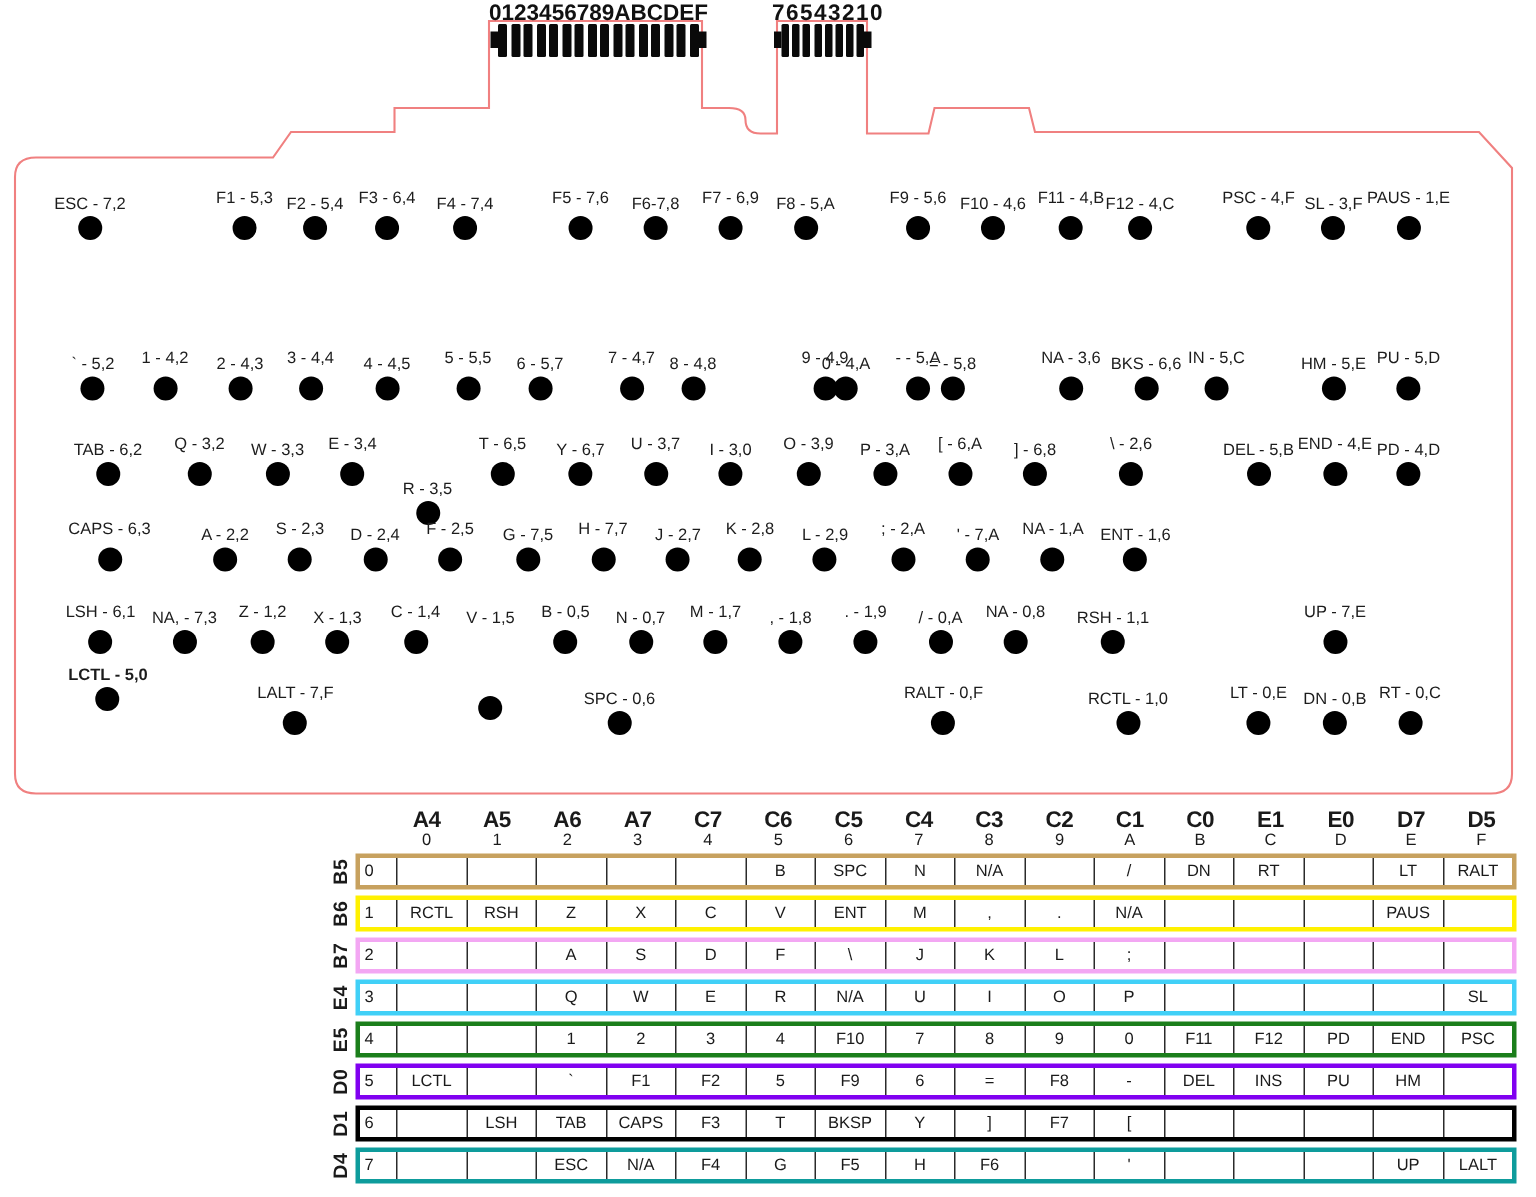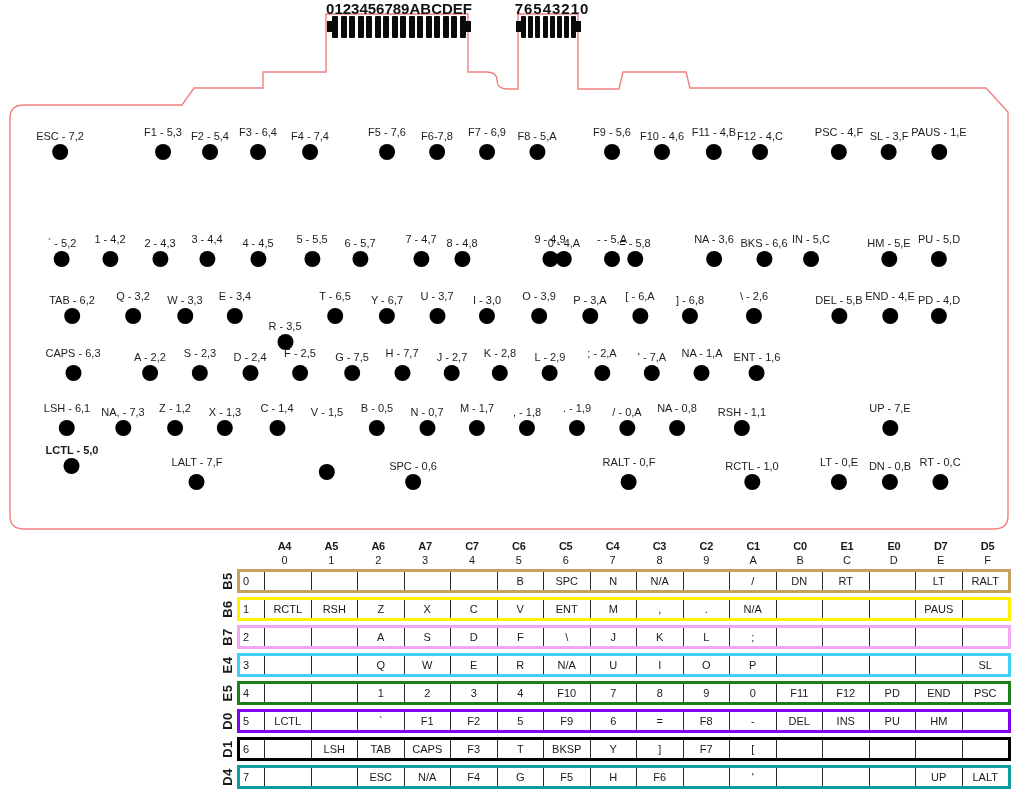--- a/index.html
+++ b/index.html
@@ -14,21 +14,21 @@
   .teeth::before,.teeth::after{content:"";position:absolute;top:5px;width:5px;height:11px;background:#0a0a0a;}
   .teeth::before{left:-5px;} .teeth::after{right:-5px;}
   
   .key{position:absolute;transform:translateX(-50%);display:flex;flex-direction:column;align-items:center;}
   .key-label{font-size:11px;line-height:12px;white-space:nowrap;color:#1c1c1c;}
   .key:nth-child(even) .key-label{transform:translateY(-4px);}
   .key-dot{width:16px;height:16px;border-radius:50%;background:#000;margin-top:2px;}
   
   #matrix{position:absolute;left:237px;top:539px;width:774px;}
   .m-head,.m-hex{display:grid;grid-template-columns:24px repeat(16,1fr);}
-  .m-head span{font-size:11px;font-weight:bold;letter-spacing:-0.3px;text-align:center;line-height:15px;}
+  .m-head span{font-size:15px;font-weight:bold;letter-spacing:-0.3px;text-align:center;line-height:15px;}
   .m-hex span{font-size:11px;text-align:center;line-height:13px;margin-bottom:2px;}
   .m-row{position:relative;display:grid;grid-template-columns:24px repeat(16,1fr);
          height:18px;border:3px solid #000;margin-bottom:4px;background:#fff;}
   .m-cell{border-left:1px solid #2b2b2b;font-size:11px;display:flex;align-items:center;
           justify-content:center;overflow:hidden;white-space:nowrap;}
   .m-cell.num{border-left:none;justify-content:flex-start;padding-left:3px;}
   .m-port{position:absolute;left:-13px;top:50%;transform:translate(-50%,-50%) rotate(-90deg);
           font-size:13px;font-weight:bold;letter-spacing:0.5px;}
 </style>
 </head>

